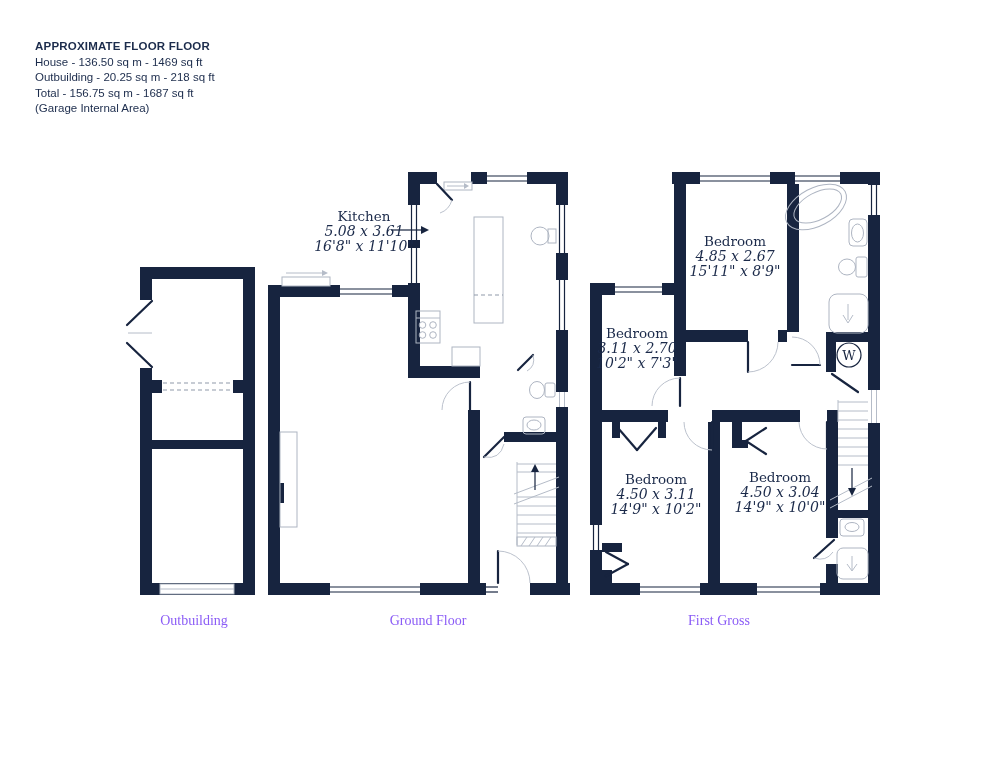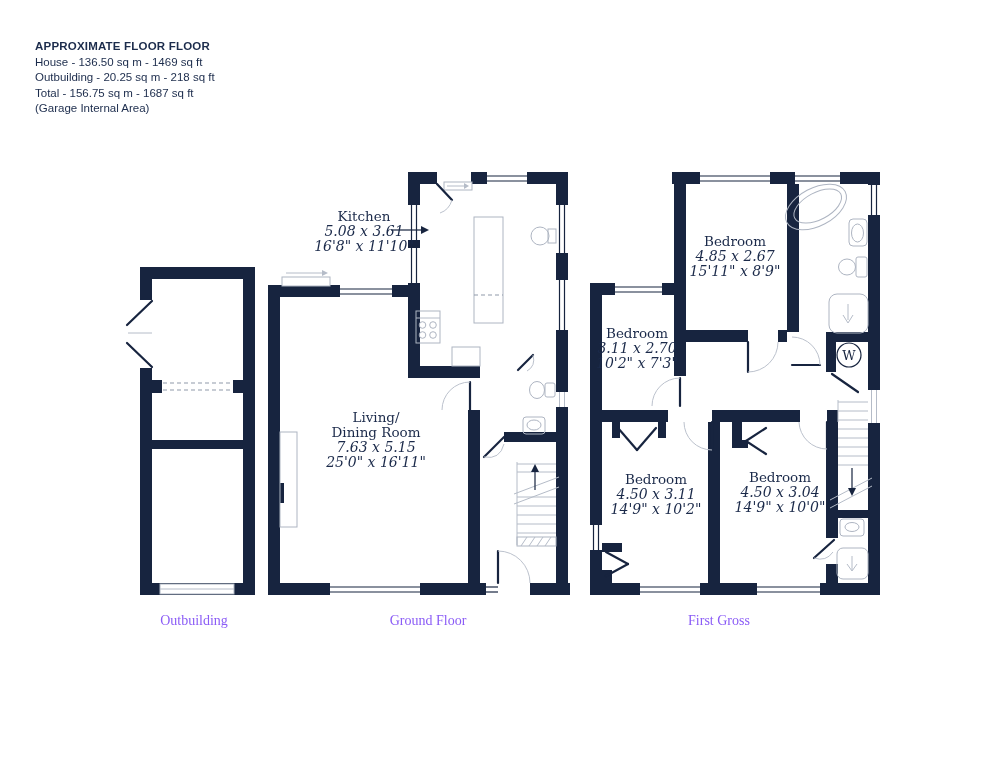--- a/index.html
+++ b/index.html
@@ -368,26 +368,20 @@
 </div>
 
 
 
 <div class="rlabel" style="left:364px;top:209px">
   <div class="rname">Kitchen</div>
   <div class="rdim">5.08 x 3.61</div>
   <div class="rdim">16'8" x 11'10"</div>
 </div>
 
-<div class="rlabel" style="left:376px;top:410px">
-  <div class="rname">Living/</div>
-  <div class="rname">Dining Room</div>
-  <div class="rdim">7.63 x 5.15</div>
-  <div class="rdim">25'0" x 16'11"</div>
-</div>
 
 <div class="rlabel" style="left:735px;top:234px">
   <div class="rname">Bedroom</div>
   <div class="rdim">4.85 x 2.67</div>
   <div class="rdim">15'11" x 8'9"</div>
 </div>
 
 <div class="rlabel" style="left:637px;top:326px">
   <div class="rname">Bedroom</div>
   <div class="rdim">3.11 x 2.70</div>

